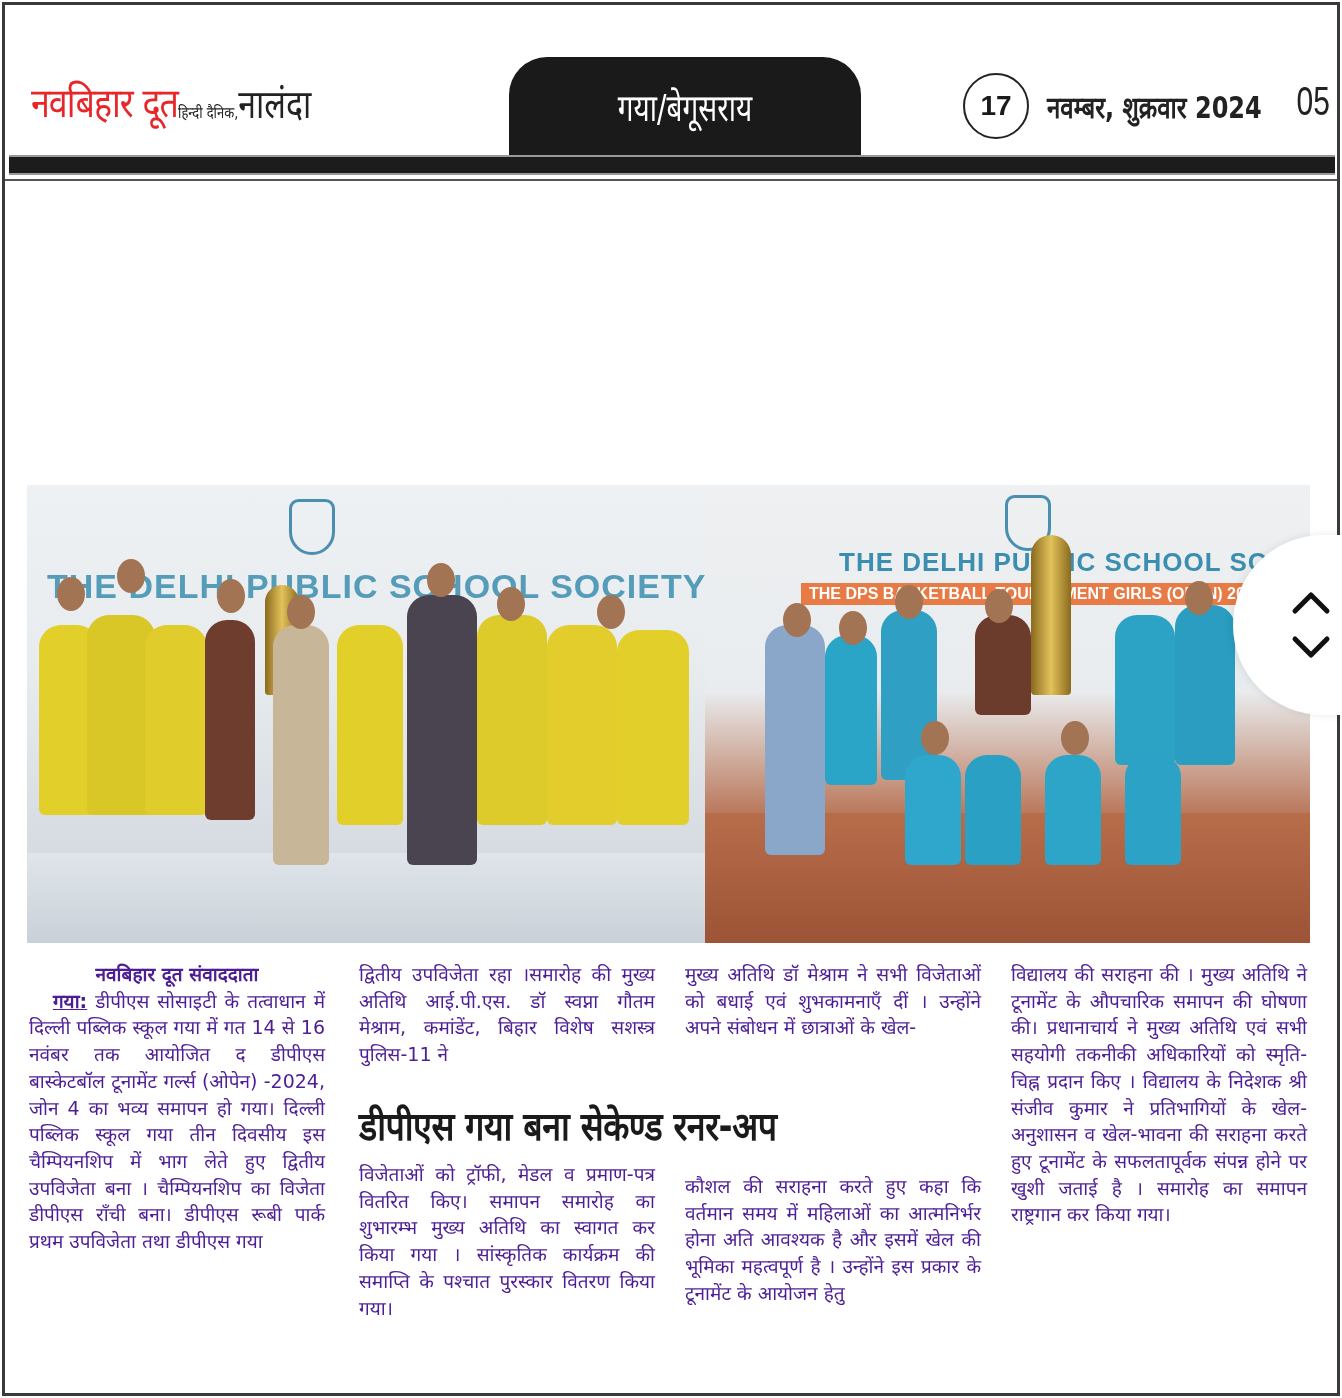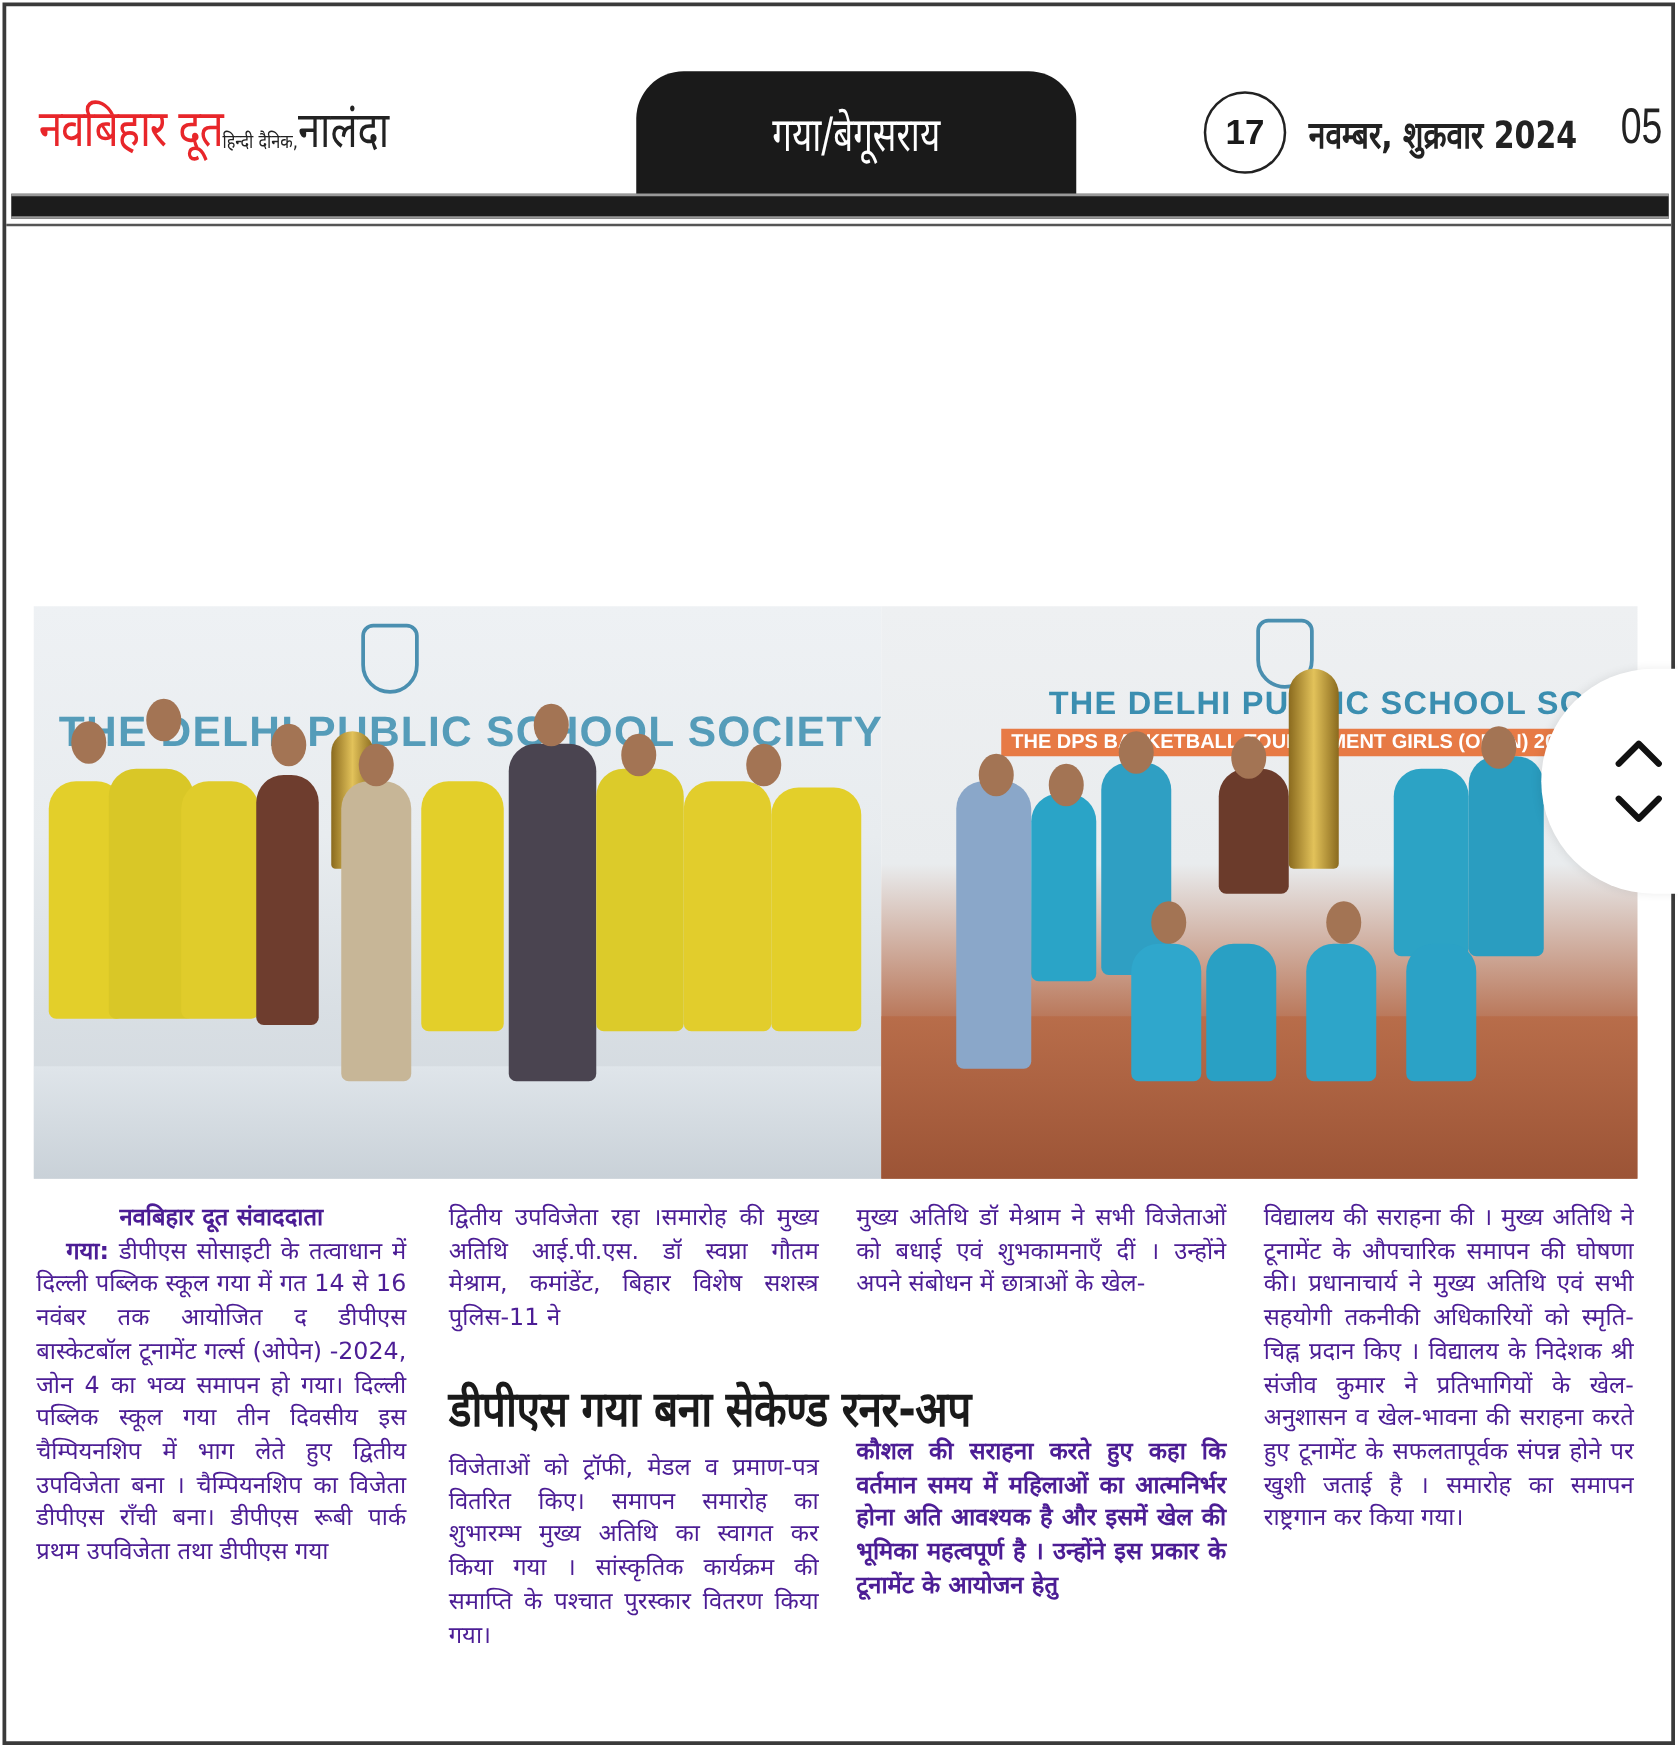--- a/index.html
+++ b/index.html
@@ -69,21 +69,21 @@
 
   
   .article { position: absolute; left: 24px; top: 956px; width: 1300px; height: 400px; }
   .col { position: absolute; width: 296px; font-size: 19px; line-height: 26.7px; text-align: justify; color: #4c1d95; }
   .col p { margin: 0; }
   .c1 { left: 0; top: 0; }
   .c2 { left: 330px; top: 0; }
   .c3 { left: 656px; top: 0; }
   .c4 { left: 982px; top: 0; }
   .byline { font-weight: bold; text-align: center; }
-  .dateline-lead { font-weight: bold; }
+  .dateline-lead { font-weight: bold; text-decoration: underline; }
   .subhead { position: absolute; left: 330px; top: 138px; width: 640px; font-size: 34px; font-weight: bold; white-space: nowrap; transform: scaleY(1.15); transform-origin: top left; letter-spacing: -0.5px; }
 </style>
 </head>
 <body>
 
 <div class="page-frame">
 
   <div class="masthead">
     <div class="brand">
       <span class="brand-name">नवबिहार दूत</span>
@@ -179,21 +179,21 @@
     </div>
     <div class="col c3">
       <p>मुख्य अतिथि डॉ मेश्राम ने सभी विजेताओं को बधाई एवं शुभकामनाएँ दीं । उन्होंने अपने संबोधन में छात्राओं के खेल-</p>
     </div>
 
     <div class="subhead">डीपीएस गया बना सेकेण्ड रनर-अप</div>
 
     <div class="col c2" style="top:200px;">
       <p>विजेताओं को ट्रॉफी, मेडल व प्रमाण-पत्र वितरित किए। समापन समारोह का शुभारम्भ मुख्य अतिथि का स्वागत कर किया गया । सांस्कृतिक कार्यक्रम की समाप्ति के पश्चात पुरस्कार वितरण किया गया।</p>
     </div>
-    <div class="col c3" style="top:187px;font-weight:bold;">
+    <div class="col c3" style="top:212px;">
       <p>कौशल की सराहना करते हुए कहा कि वर्तमान समय में महिलाओं का आत्मनिर्भर होना अति आवश्यक है और इसमें खेल की भूमिका महत्वपूर्ण है । उन्होंने इस प्रकार के टूनामेंट के आयोजन हेतु</p>
     </div>
 
     <div class="col c4">
       <p>विद्यालय की सराहना की । मुख्य अतिथि ने टूनामेंट के औपचारिक समापन की घोषणा की। प्रधानाचार्य ने मुख्य अतिथि एवं सभी सहयोगी तकनीकी अधिकारियों को स्मृति-चिह्न प्रदान किए । विद्यालय के निदेशक श्री संजीव कुमार ने प्रतिभागियों के खेल-अनुशासन व खेल-भावना की सराहना करते हुए टूनामेंट के सफलतापूर्वक संपन्न होने पर खुशी जताई है । समारोह का समापन राष्ट्रगान कर किया गया।</p>
     </div>
   </div>
 
 </div>
 

